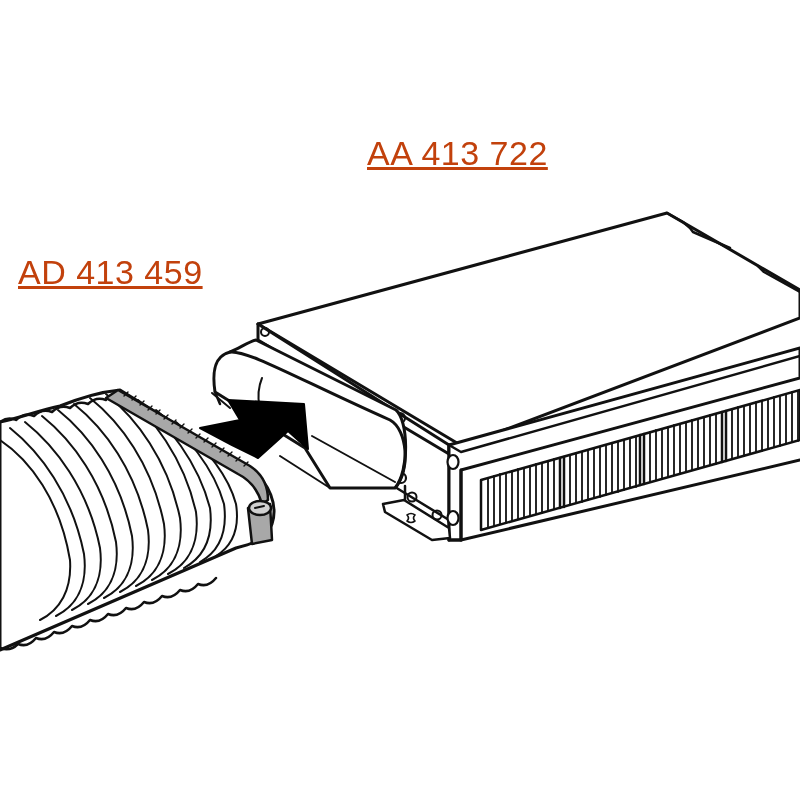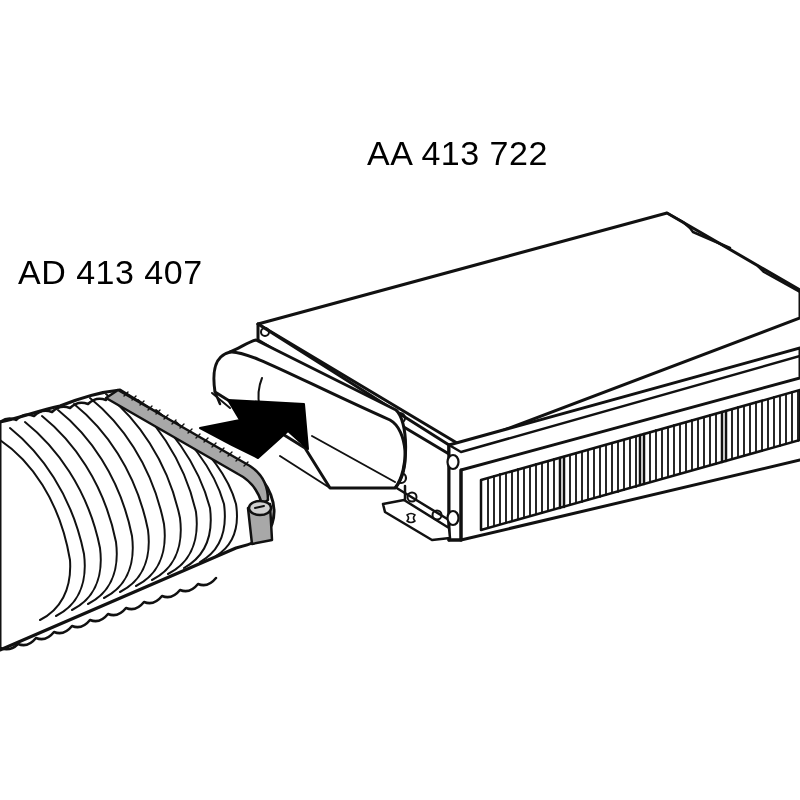--- a/index.html
+++ b/index.html
@@ -1,17 +1,17 @@
 <!DOCTYPE html>
 <html><head>
 <meta charset="utf-8">
 <style>
   html, body { margin: 0; padding: 0; background: #ffffff; }
   body { width: 800px; height: 800px; position: relative; overflow: hidden; font-family: "Liberation Sans", sans-serif; }
-  .label { position: absolute; font-size: 34px; color: #000000; letter-spacing: 0.5px; white-space: nowrap; line-height: 1; }
+  .label { position: absolute; font-size: 34px; color: #c2410c; letter-spacing: 0.5px; white-space: nowrap; line-height: 1; text-decoration: underline; }
   #label-aa { left: 367px; top: 136px; }
   #label-ad { left: 18px; top: 255px; }
   svg.art { position: absolute; left: 0; top: 0; }
 </style>
 </head>
 <body>
 
 <svg class="art" width="800" height="800" viewBox="0 0 800 800" xmlns="http://www.w3.org/2000/svg">
   <g fill="none" stroke="#111" stroke-width="3" stroke-linejoin="round" stroke-linecap="round">
 
@@ -106,13 +106,13 @@
       </g>
 
       <path d="M248 508 L270 504 L272 540 L252 544 Z" fill="#a8a8a8" stroke-width="2.5"></path>
       <ellipse cx="260" cy="508" rx="11" ry="7" fill="#d0d0d0" stroke-width="2.5"></ellipse>
       <path d="M255 508 L264 506" stroke-width="2"></path>
     </g>
   </g>
 </svg>
 
 <div id="label-aa" class="label">AA 413 722</div>
-<div id="label-ad" class="label">AD 413 407</div>
+<div id="label-ad" class="label">AD 413 459</div>
 
 </body></html>

